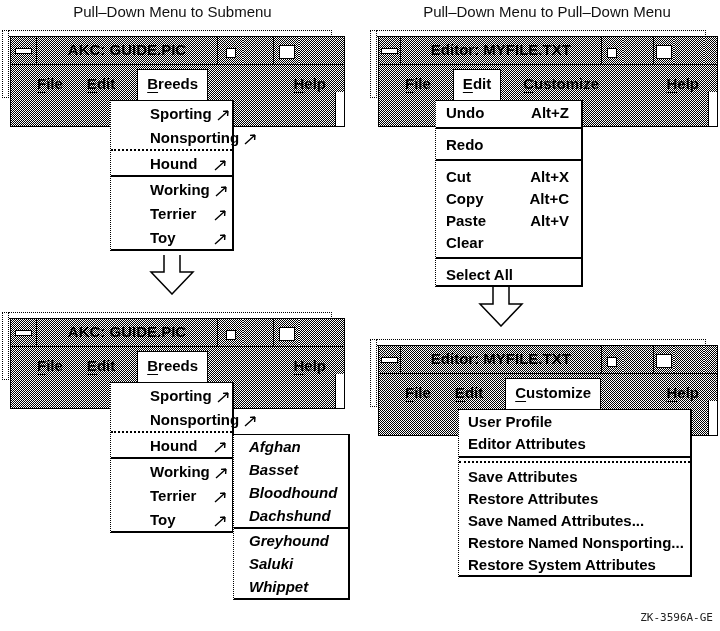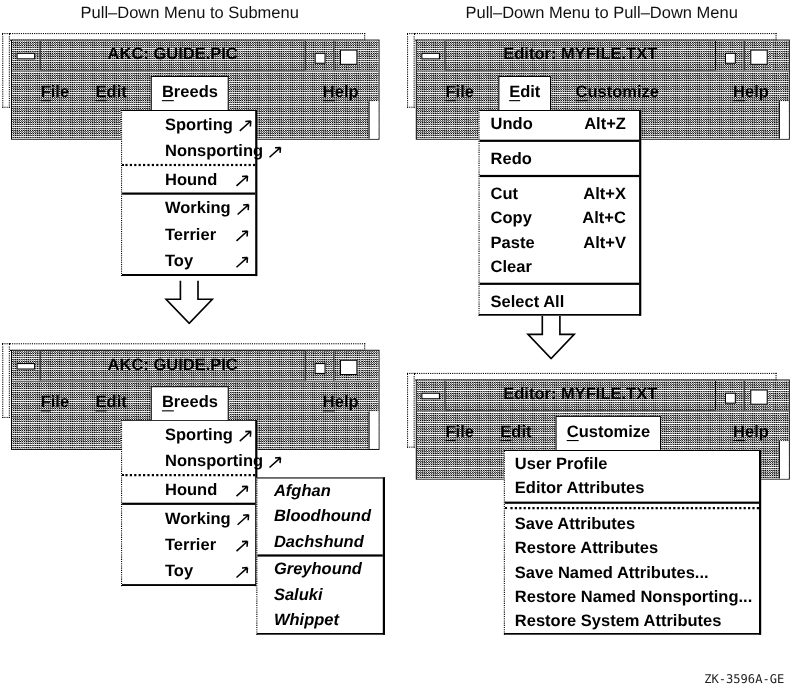--- a/index.html
+++ b/index.html
@@ -1,21 +1,21 @@
 <!DOCTYPE html>
 <html><head>
 <meta charset="utf-8">
 <style>
   html,body{margin:0;padding:0;background:#fff;}
   #canvas{position:relative;width:720px;height:631px;background:#fff;overflow:hidden;
           font-family:"Liberation Sans",sans-serif;color:#000;}
   
   .st{background-color:#fff;
       background-image:conic-gradient(#000 0 25%, transparent 0 50%, #000 0 75%, transparent 0);
-      background-size:2px 2px;}
+      background-size:2px 2px;gap:30px;}
   .caption{position:absolute;font-size:15px;color:#111;text-align:center;white-space:nowrap;}
   
   .frame-top{position:absolute;height:5px;background:#fff;border:1px dotted #000;z-index:1;}
   .frame-left{position:absolute;width:5px;background:#fff;border:1px dotted #000;z-index:1;}
   .window{position:absolute;height:89px;border:1px solid #000;z-index:2;}
   .titlebar{height:27px;border-bottom:1px solid #000;display:flex;align-items:stretch;}
   .tb-btn{width:26px;display:flex;align-items:center;justify-content:center;box-sizing:border-box;}
   .tb-btn.wm{border-right:1px solid #000;}
   .tb-btn.rb{border-left:1px solid #000;}
   .tb-tail{width:15px;}
@@ -257,20 +257,23 @@
             <path d="M2 12 L12 3 M12 3 L7 3.4 M12 3 L11.6 8" stroke="#000" stroke-width="1.4" fill="none"></path>
           </svg></span>
       </div>
   </div>
 
   <div class="panel submenu" style="left:233px;top:434px;width:117px">
     <div class="mi">
         <span class="lbl">Afghan</span>
       </div>
     <div class="mi">
+        <span class="lbl">Basset</span>
+      </div>
+    <div class="mi">
         <span class="lbl">Bloodhound</span>
       </div>
     <div class="mi">
         <span class="lbl">Dachshund</span>
       </div>
     <div class="sep"></div>
     <div class="mi">
         <span class="lbl">Greyhound</span>
       </div>
     <div class="mi">

